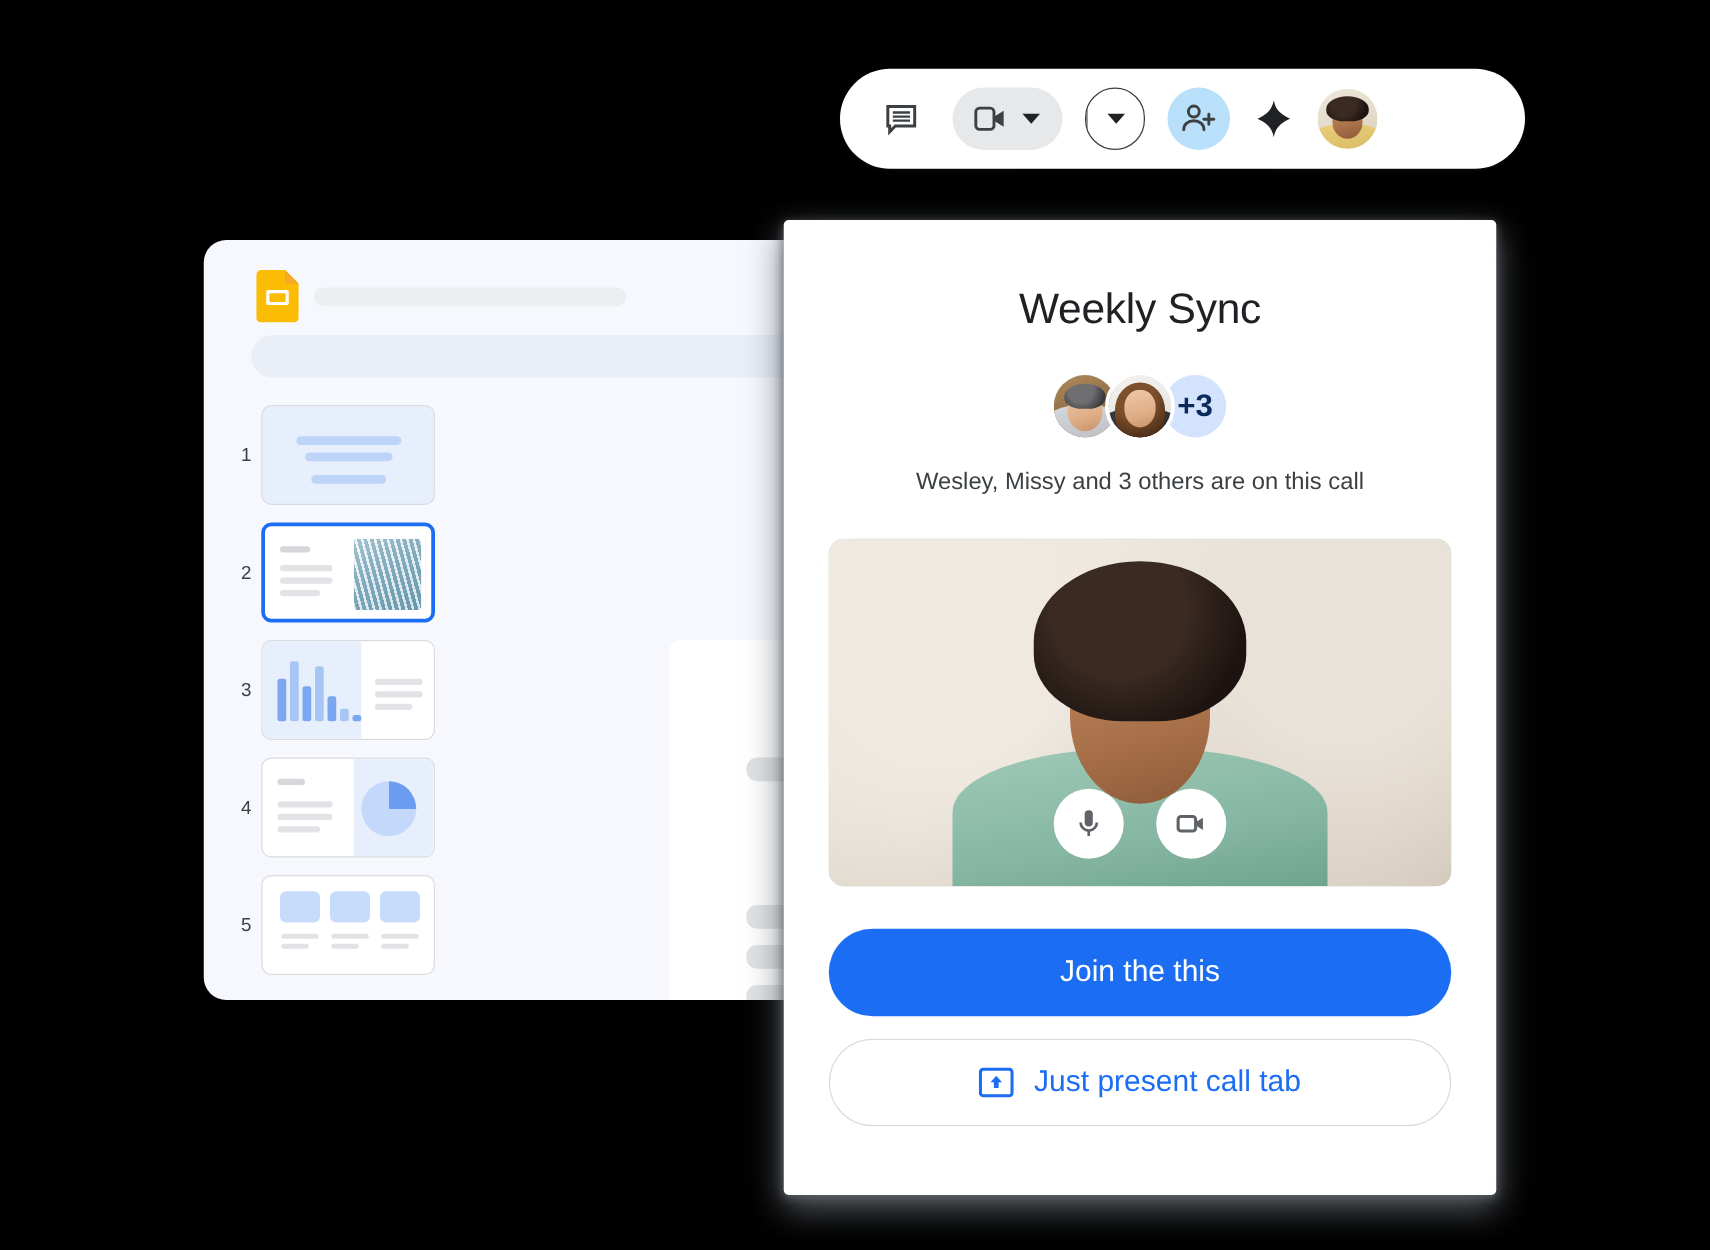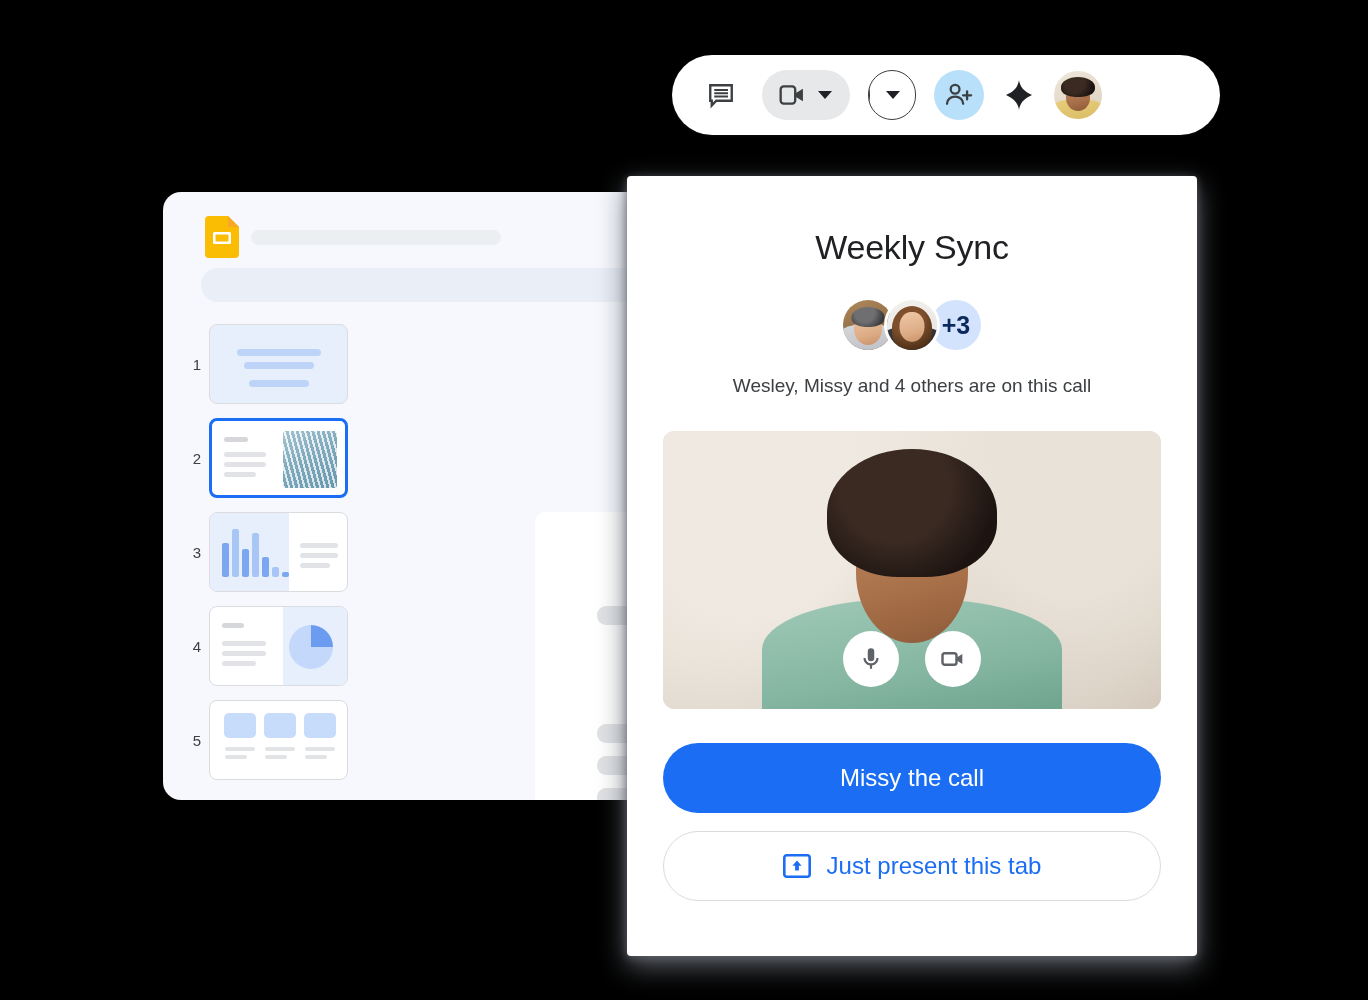--- a/index.html
+++ b/index.html
@@ -341,21 +341,21 @@
       </div>
       <div class="stack-av">
         <div class="ph-bg-room" style="background:linear-gradient(160deg,#f3f1ee 0%,#e6e3de 100%);"></div>
         <div class="ph-shirt dark" style="width:62px;height:26px;bottom:-2px;"></div>
         <div class="ph-hair brown-h" style="width:40px;height:44px;top:6px;border-radius:50% 50% 40% 40%;"></div>
         <div class="ph-face light" style="width:25px;height:30px;top:12px;"></div>
       </div>
       <div class="plus-chip">+3</div>
     </div>
 
-    <div class="participants">Wesley, Missy and 4 others are on this call</div>
+    <div class="participants">Wesley, Missy and 3 others are on this call</div>
 
     <div class="video-box">
       <div class="ph-bg-room"></div>
       <div class="ph-shirt" style="width:300px;height:110px;bottom:0;"></div>
       <div class="ph-face" style="width:112px;height:140px;top:72px;"></div>
       <div class="ph-hair" style="width:170px;height:128px;top:18px;"></div>
       <div class="video-controls">
         <button class="vc-btn">
           <svg width="26" height="26" viewBox="0 0 24 24" fill="#5f6368">
             <path d="M12 14a3 3 0 0 0 3-3V5a3 3 0 1 0-6 0v6a3 3 0 0 0 3 3z"></path>
@@ -364,28 +364,28 @@
         </button>
         <button class="vc-btn">
           <svg width="28" height="28" viewBox="0 0 24 24" fill="none" stroke="#5f6368" stroke-width="2.1">
             <rect x="3" y="7" width="12" height="10" rx="2"></rect>
             <path d="M15 11l5-3.2v8.4L15 13z" fill="#5f6368" stroke="none"></path>
           </svg>
         </button>
       </div>
     </div>
 
-    <button class="join-btn">Missy the call</button>
+    <button class="join-btn">Join the this</button>
 
     <button class="present-btn">
       <svg width="28" height="24" viewBox="0 0 28 24">
         <rect x="1.3" y="1.3" width="25.4" height="21.4" rx="2.5" fill="none" stroke="#1b6ef3" stroke-width="2.6"></rect>
         <path d="M14 6.6l4.6 5.2h-2.7v4.6h-3.8v-4.6H9.4z" fill="#1b6ef3"></path>
       </svg>
-      <span>Just present this tab</span>
+      <span>Just present call tab</span>
     </button>
   </div>
 
   <div class="meet-toolbar">
 
     <button class="tb-icon-btn">
       <svg width="30" height="30" viewBox="0 0 24 24" fill="none" stroke="#3c4043" stroke-width="1.9">
         <path d="M3.4 4.2h17.2v12.4H8.2L4.6 20.4v-3.8H3.4z"></path>
         <path d="M6.6 8h11M6.6 10.6h11M6.6 13.2h11" stroke-width="1.5"></path>
       </svg>

